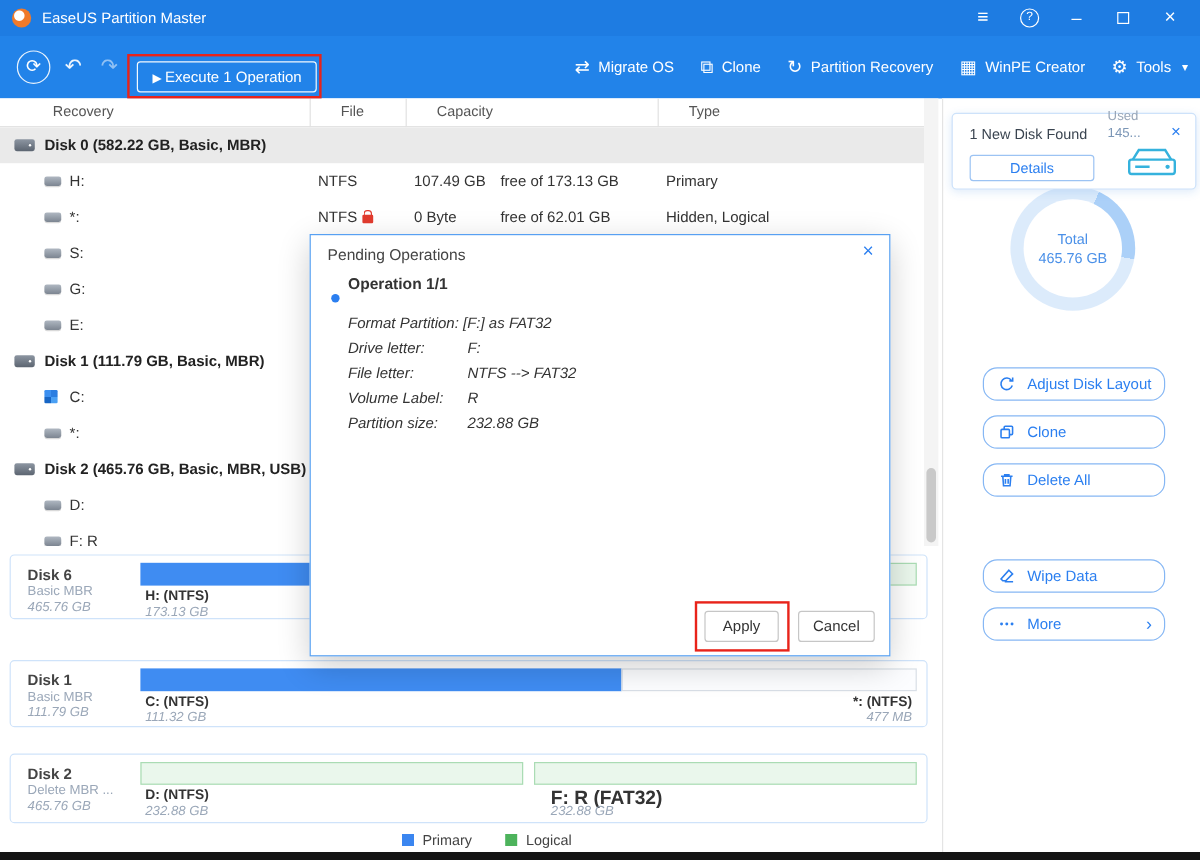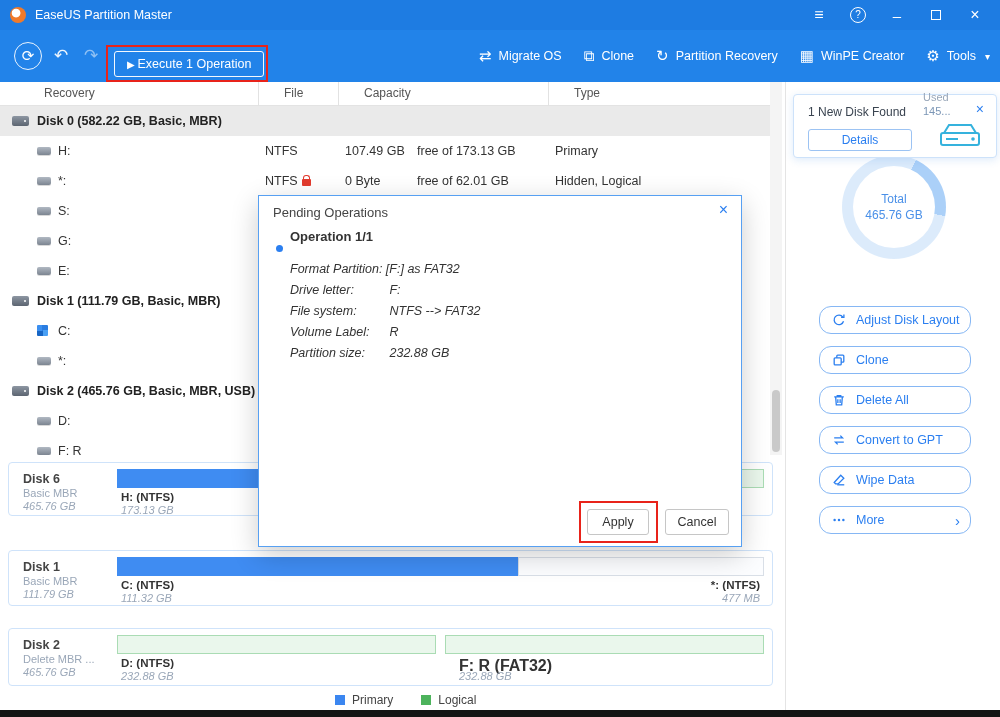--- a/index.html
+++ b/index.html
@@ -471,26 +471,20 @@
       <span>Clone</span>
     </button>
 
     <button class="side-btn sb2">
       <svg width="14" height="14" viewBox="0 0 16 16" fill="none" stroke="#2b7ff0" stroke-width="1.5">
         <path d="M2.5 4.5h11M6 4.5V3h4v1.5M4.2 4.5l.7 9h6.2l.7-9M6.7 7v4.5M9.3 7v4.5"></path>
       </svg>
       <span>Delete All</span>
     </button>
 
-    <button class="side-btn sb3">
-      <svg width="14" height="14" viewBox="0 0 16 16" fill="none" stroke="#2b7ff0" stroke-width="1.5">
-        <path d="M2.5 5.5h9.5l-2.5-2.5M13.5 10.5H4l2.5 2.5"></path>
-      </svg>
-      <span>Convert to GPT</span>
-    </button>
 
     <button class="side-btn sb4">
       <svg width="14" height="14" viewBox="0 0 16 16" fill="none" stroke="#2b7ff0" stroke-width="1.5">
         <path d="M10 2.5l3.5 3.5-6.5 6.5H4.2L2.5 10.8 10 2.5z"></path>
           <path d="M6 13.5h8"></path>
       </svg>
       <span>Wipe Data</span>
     </button>
 
     <button class="side-btn sb5">
@@ -515,21 +509,21 @@
           <span class="lab">Format Partition: [F:] as FAT32</span>
           <span class="val"></span>
         </div>
 
         <div class="dlg-line">
           <span class="lab">Drive letter:</span>
           <span class="val">F:</span>
         </div>
 
         <div class="dlg-line">
-          <span class="lab">File system:</span>
+          <span class="lab">File letter:</span>
           <span class="val">NTFS --&gt; FAT32</span>
         </div>
 
         <div class="dlg-line">
           <span class="lab">Volume Label:</span>
           <span class="val">R</span>
         </div>
 
         <div class="dlg-line">
           <span class="lab">Partition size:</span>

